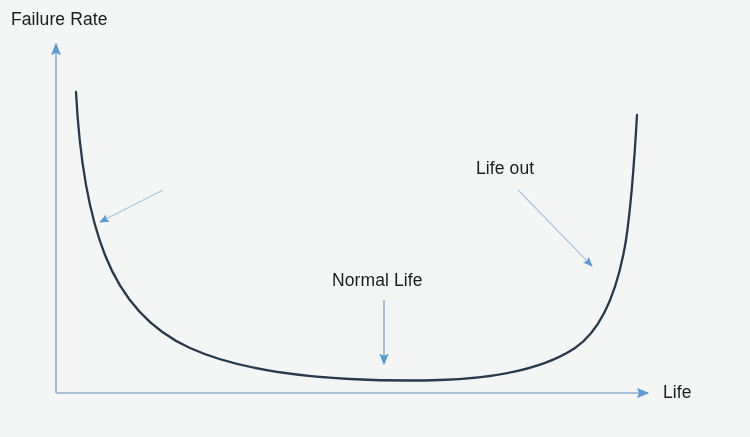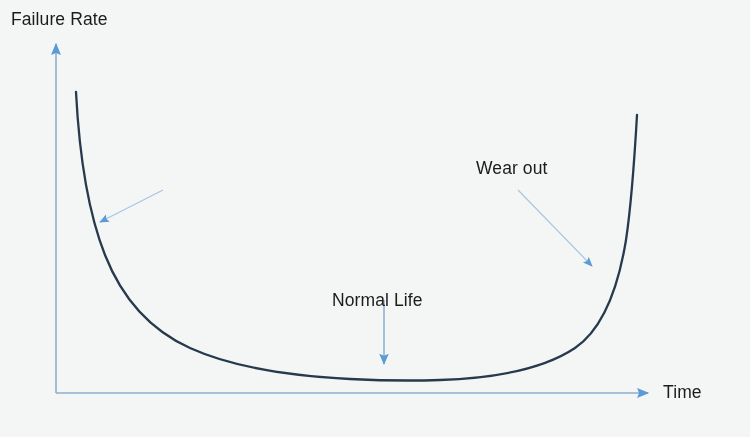--- a/index.html
+++ b/index.html
@@ -28,21 +28,21 @@
     font-size: 17.5px;
     color: #1c1c1c;
     white-space: nowrap;
     letter-spacing: 0.1px;
     line-height: 1;
   }
   #axis-label-y { left: 11px; top: 11px; }
   #axis-label-x { left: 663px; top: 384px; }
   #label-infant-mortality { left: 102px; top: 160px; }
   #label-wear-out { left: 476px; top: 160px; }
-  #label-normal-life { left: 332px; top: 272px; margin-top: 20px; }
+  #label-normal-life { left: 332px; top: 272px; }
 </style>
 </head>
 <body>
 
 <div id="canvas">
 
   <svg id="diagram-svg" viewBox="0 0 750 437" xmlns="http://www.w3.org/2000/svg">
     <defs>
       <marker id="arrowhead-axis" markerWidth="9" markerHeight="9" refX="7.2" refY="3.4" orient="auto" markerUnits="strokeWidth">
         <path d="M0.4,0.3 L8,3.4 L0.4,6.5 L1.6,3.4 Z" fill="#5b9bd5"></path>
@@ -67,20 +67,20 @@
 
     <line x1="163" y1="190" x2="100" y2="222" stroke="#a9c6e3" stroke-width="1.2" marker-end="url(#arrowhead-anno)"></line>
 
     <line x1="518" y1="190" x2="592" y2="266" stroke="#a9c6e3" stroke-width="1.2" marker-end="url(#arrowhead-anno)"></line>
 
     <line x1="384" y1="300" x2="384" y2="364" stroke="#7fa9d4" stroke-width="1.4" marker-end="url(#arrowhead-anno)"></line>
   </svg>
 
   <div class="label" id="axis-label-y">Failure Rate</div>
 
-  <div class="label" id="axis-label-x">Time</div>
+  <div class="label" id="axis-label-x">Life</div>
 
 
-  <div class="label" id="label-wear-out">Wear out</div>
+  <div class="label" id="label-wear-out">Life out</div>
 
   <div class="label" id="label-normal-life">Normal Life</div>
 
 </div>
 
 </body></html>

